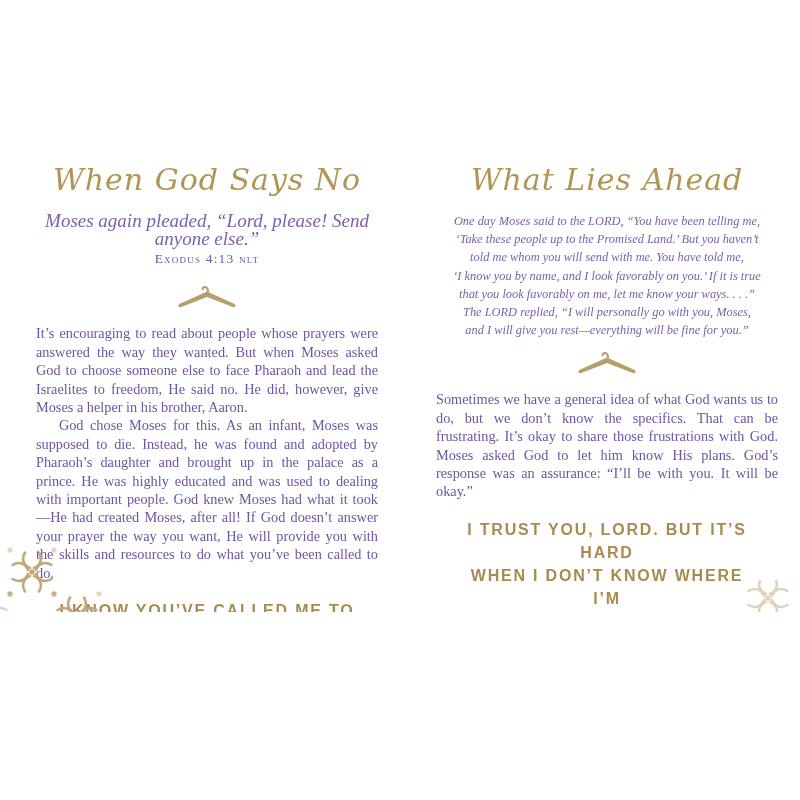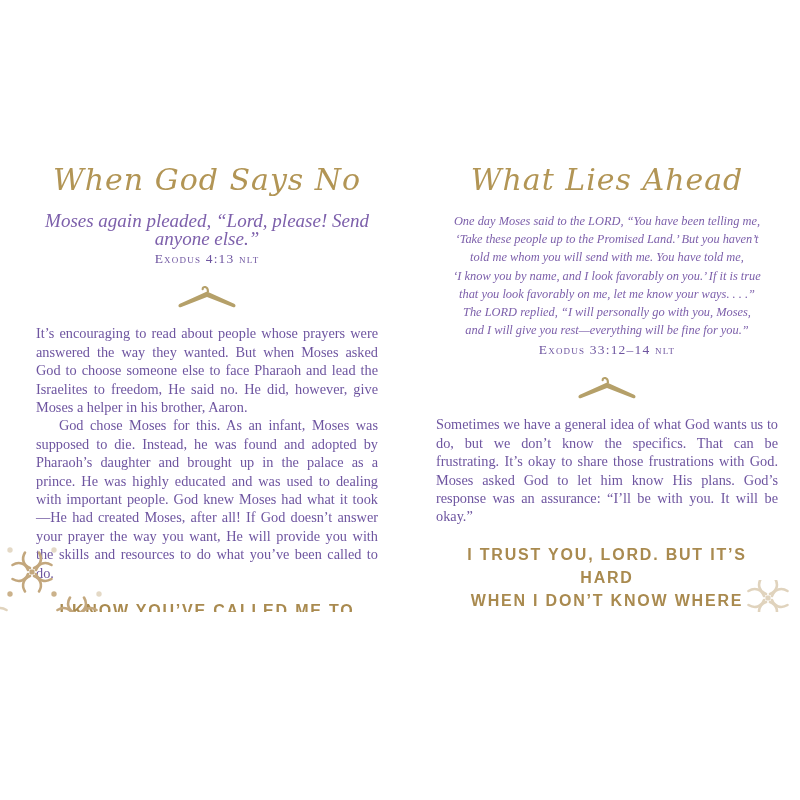--- a/index.html
+++ b/index.html
@@ -94,21 +94,20 @@
 
   <section class="col right">
     <h1 class="title">What Lies Ahead</h1>
     <p class="scripture scripture--right">One day Moses said to the LORD, “You have been telling me,
 ‘Take these people up to the Promised Land.’ But you haven’t
 told me whom you will send with me. You have told me,
 ‘I know you by name, and I look favorably on you.’ If it is true
 that you look favorably on me, let me know your ways. . . .”
 The LORD replied, “I will personally go with you, Moses,
 and I will give you rest—everything will be fine for you.”</p>
-    <p class="reference">Exodus 33:12–14 nlt</p>
     <span class="hanger">
       <svg viewBox="0 0 64 34">
           <use href="#hangerdef"></use>
         </svg>
     </span>
     <div class="bodytext">
       <p>Sometimes we have a general idea of what God wants us to do, but we don’t know the specifics. That can be frustrating. It’s okay to share those frustrations with God. Moses asked God to let him know His plans. God’s response was an assurance: “I’ll be with you. It will be okay.”</p>
     </div>
     <p class="prayer">I TRUST YOU, LORD. BUT IT’S HARD
 WHEN I DON’T KNOW WHERE I’M

